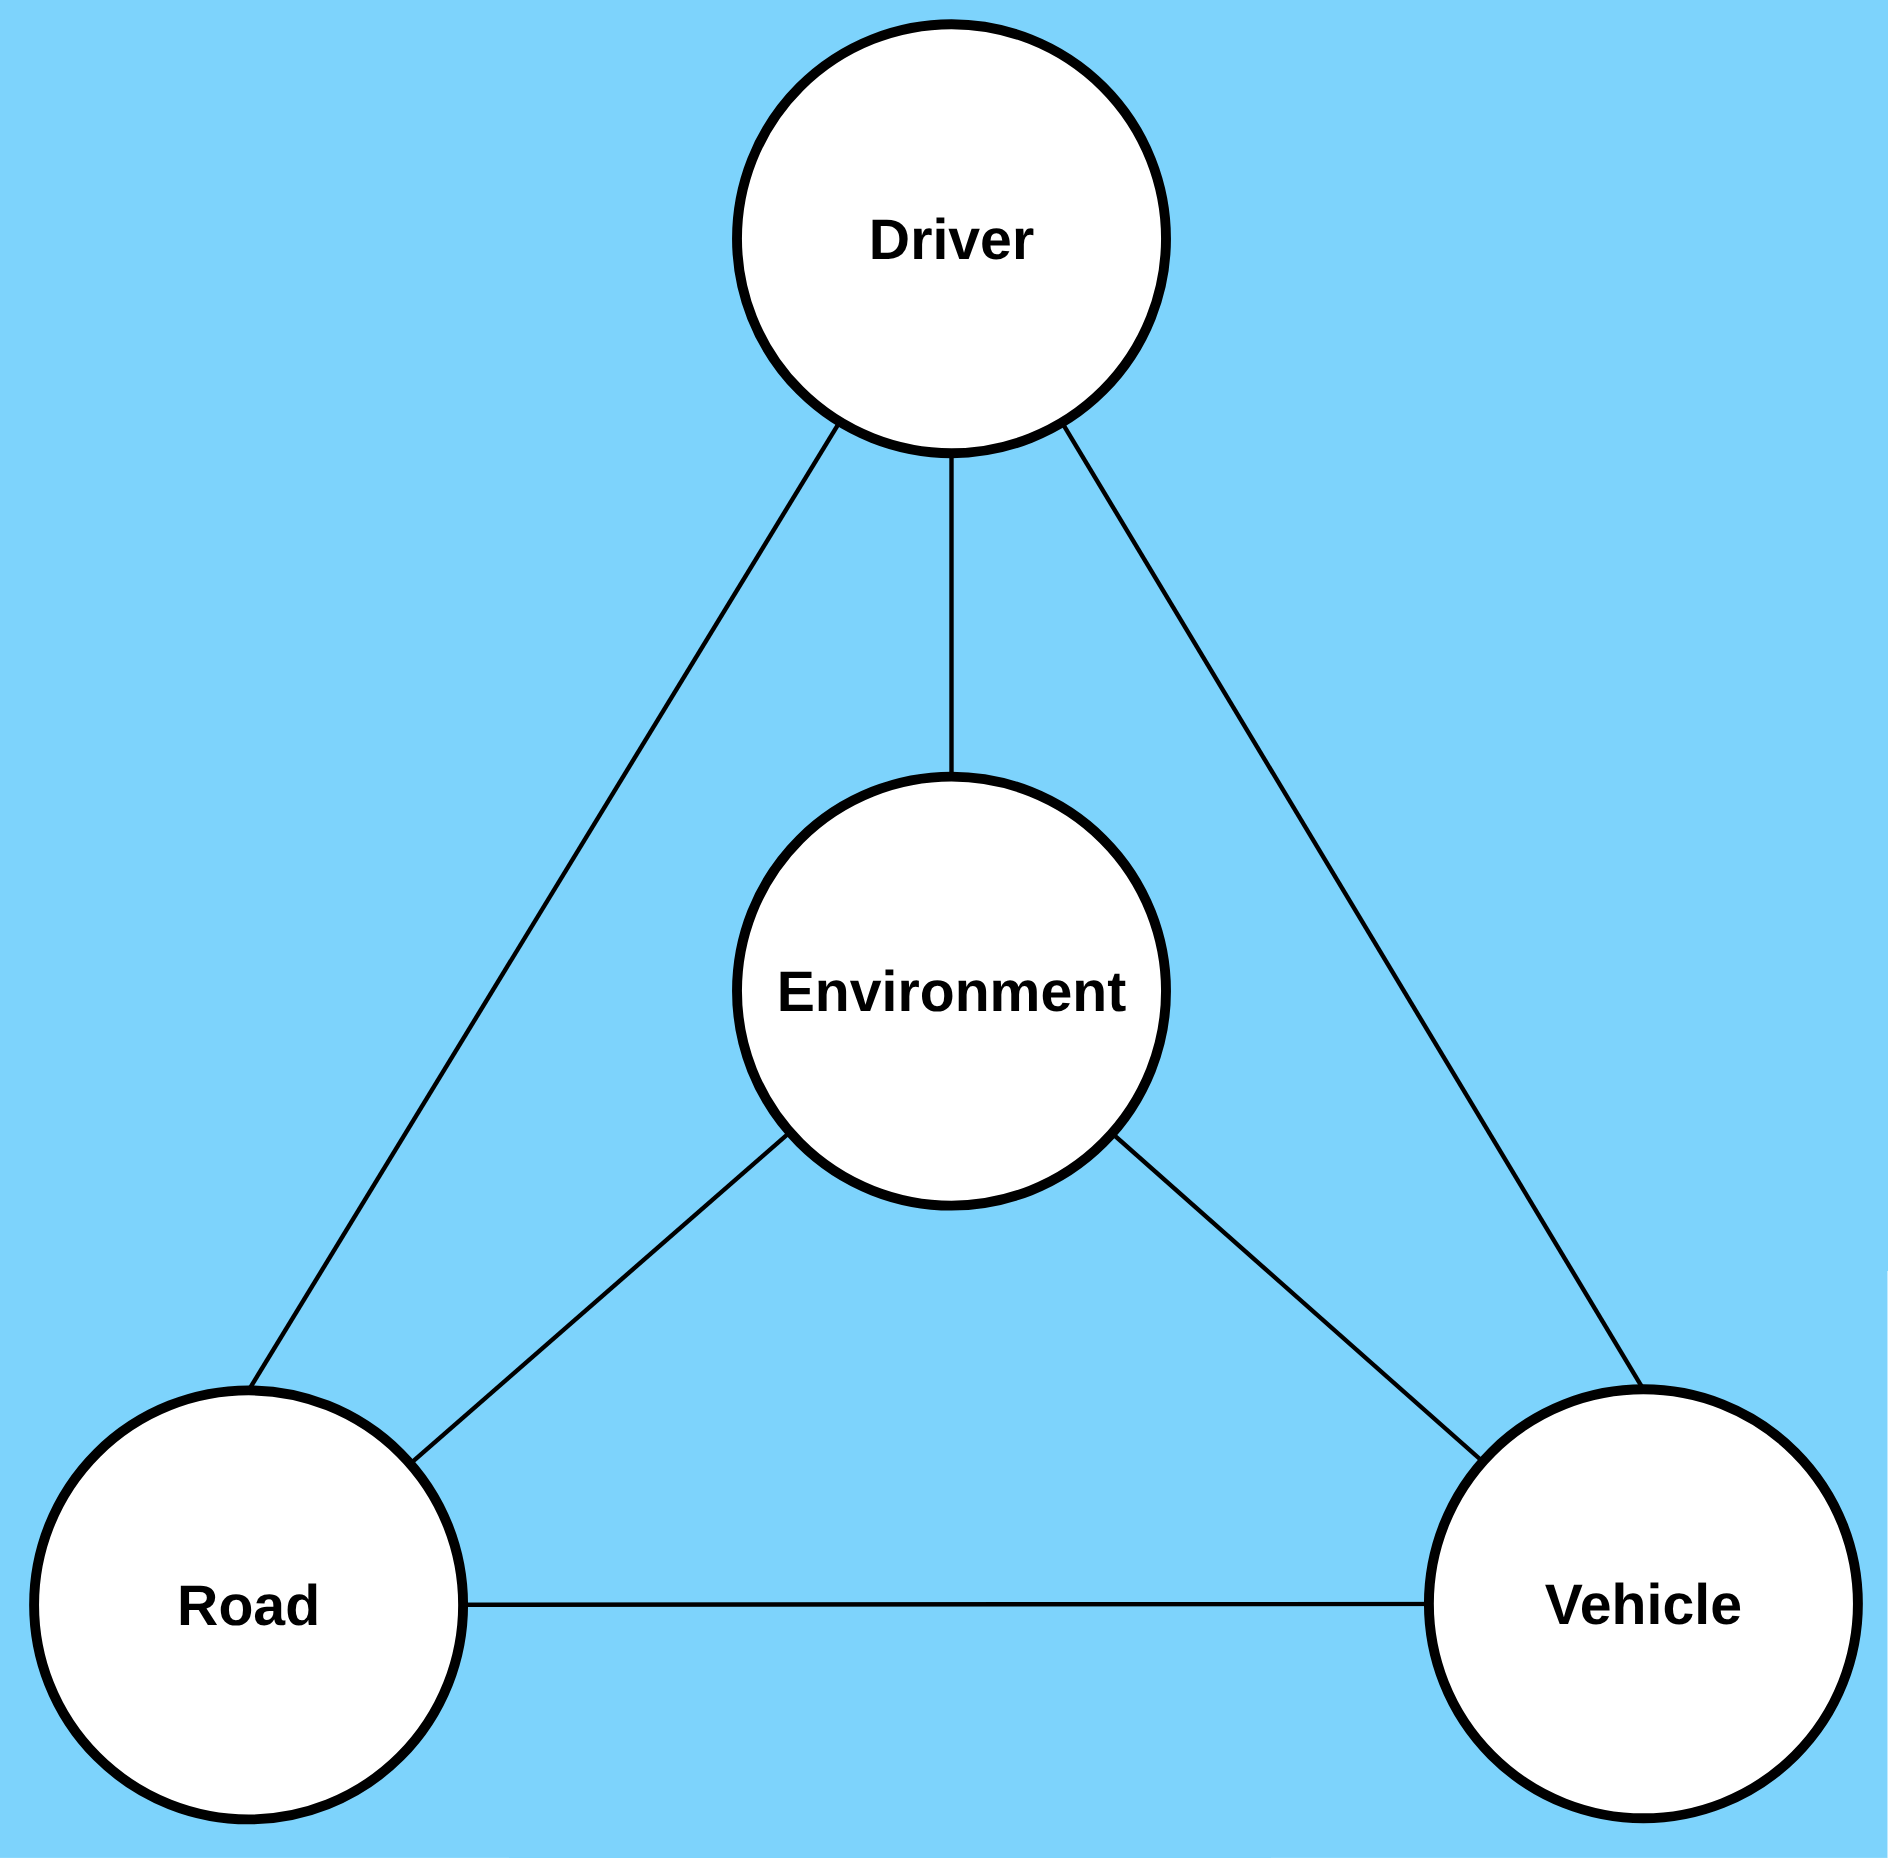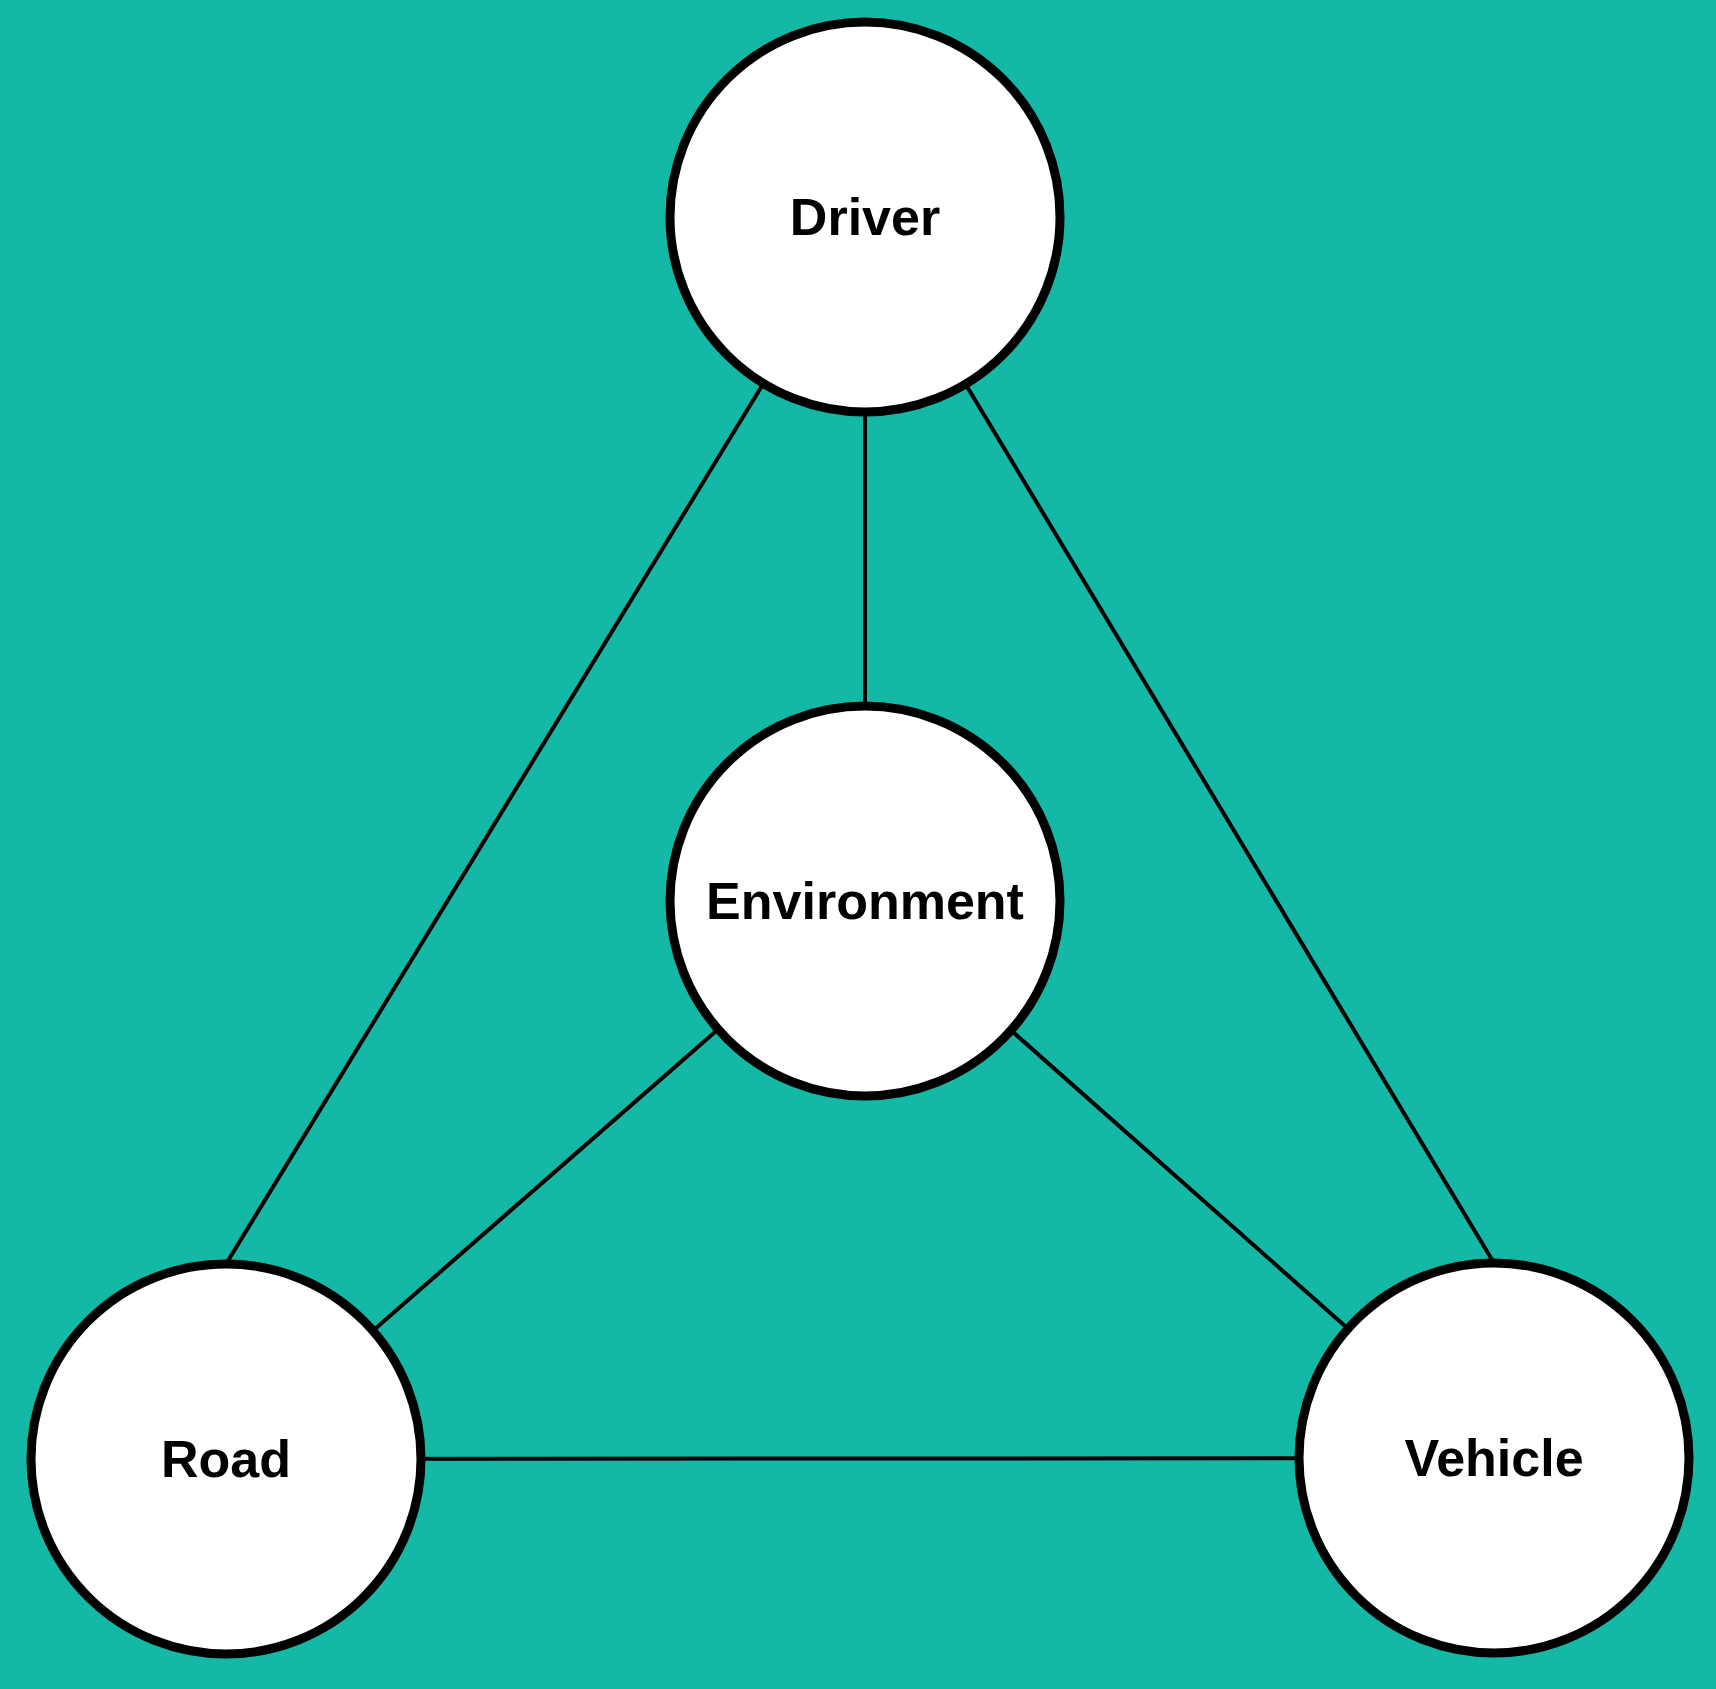--- a/index.html
+++ b/index.html
@@ -4,21 +4,21 @@
 <style>
   html, body {
     margin: 0;
     padding: 0;
     background: #ffffff;
   }
   .canvas {
     position: relative;
     width: 1716px;
     height: 1689px;
-    background: #14b8a6;
+    background: #7dd3fc;
     overflow: hidden;
   }
   svg {
     display: block;
   }
   .edge {
     stroke: #000000;
     stroke-width: 4;
     fill: none;
   }

